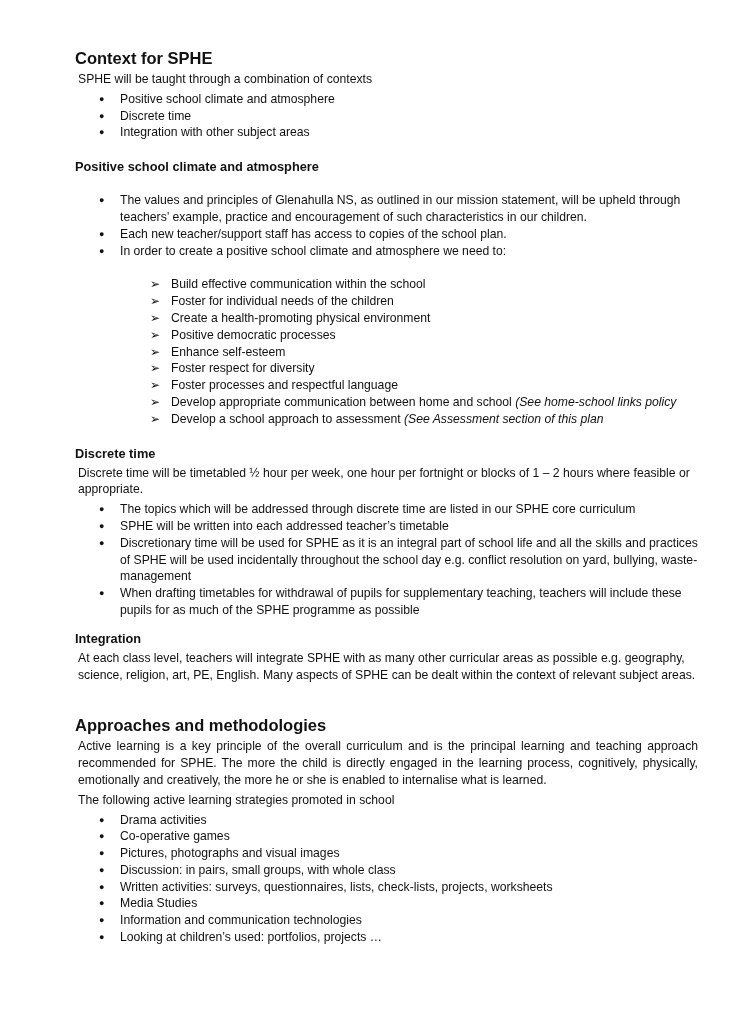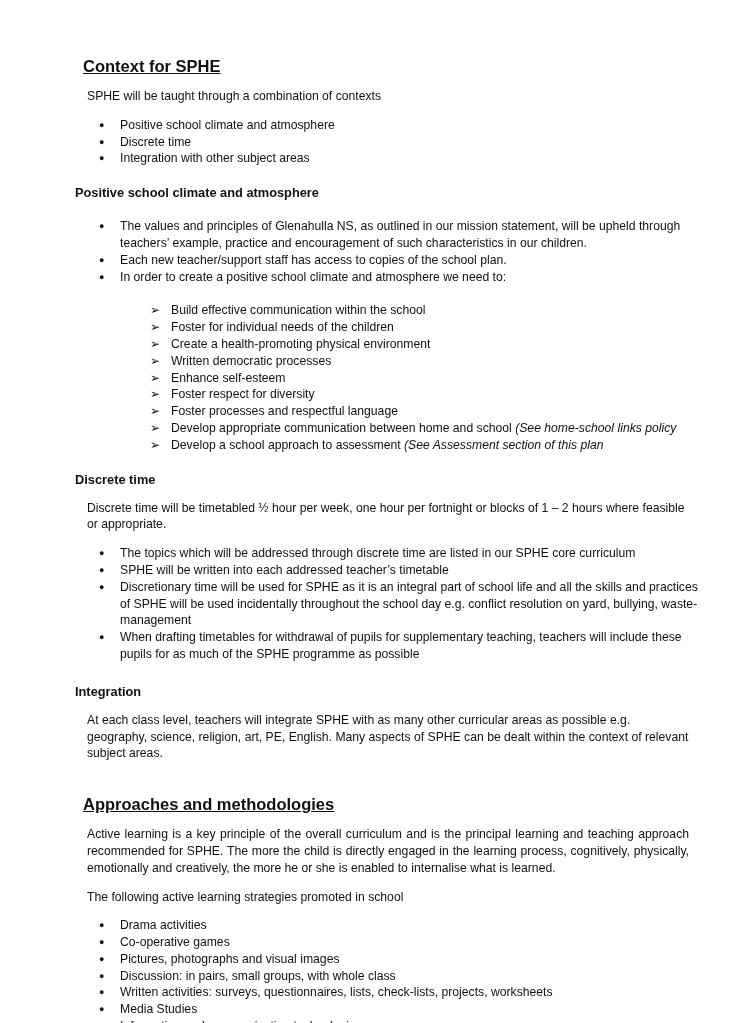--- a/index.html
+++ b/index.html
@@ -3,25 +3,25 @@
 <meta charset="utf-8">
 <style>
   html, body { margin: 0; padding: 0; background: #ffffff; }
   body {
     width: 749px; height: 1023px; overflow: hidden; position: relative;
     font-family: "Liberation Sans", "DejaVu Sans", sans-serif;
     color: #111111; font-size: 12.2px; line-height: 16.8px;
   }
   .page { position: absolute; left: 75px; top: 48px; width: 626px; }
   .h1 {
-    font-size: 16.5px; font-weight: bold; text-decoration: underline;
-    line-height: 20px; margin: 8px;
+    font-size: 16.5px; font-weight: bold; 
+    line-height: 20px; margin: 0;
   }
   .h2 { font-size: 12.8px; font-weight: bold; margin: 0; line-height: 17px; }
-  p { margin: 12px; }
+  p { margin: 3px; }
   .justify { text-align: justify; }
   ul { margin: 0; padding: 0; list-style: none; }
   ul.bullets li { position: relative; padding-left: 45px; }
   ul.bullets li::before {
     content: "\25CF"; position: absolute; left: 24px; top: 0; font-size: 9px;
   }
   ul.arrows { padding-left: 75px; }
   ul.arrows li { position: relative; padding-left: 21px; }
   ul.arrows li::before { content: "\27A2"; position: absolute; left: 0; top: 0; font-size: 12px; }
   .it { font-style: italic; margin-top: 32px; }
@@ -42,38 +42,38 @@
   <h2 class="h2" style="margin-top:17px;">Positive school climate and atmosphere</h2>
   <ul class="bullets" style="margin-top:17px;">
     <li>The values and principles of Glenahulla NS, as outlined in our mission statement, will be upheld through teachers’ example, practice and encouragement of such characteristics in our children.</li>
     <li>Each new teacher/support staff has access to copies of the school plan.</li>
     <li>In order to create a positive school climate and atmosphere we need to:</li>
   </ul>
   <ul class="arrows" style="margin-top:17px;">
     <li><span>Build effective communication within the school</span><span class="it"></span></li>
     <li><span>Foster for individual needs of the children</span><span class="it"></span></li>
     <li><span>Create a health-promoting physical environment</span><span class="it"></span></li>
-    <li><span>Written democratic processes</span><span class="it"></span></li>
+    <li><span>Positive democratic processes</span><span class="it"></span></li>
     <li><span>Enhance self-esteem</span><span class="it"></span></li>
     <li><span>Foster respect for diversity</span><span class="it"></span></li>
     <li><span>Foster processes and respectful language</span><span class="it"></span></li>
     <li><span>Develop appropriate communication between home and school </span><span class="it">(See home-school links policy</span></li>
     <li><span>Develop a school approach to assessment </span><span class="it">(See Assessment section of this plan</span></li>
   </ul>
 
   <h2 class="h2" style="margin-top:17px;">Discrete time</h2>
   <p>Discrete time will be timetabled ½ hour per week, one hour per fortnight or blocks of 1 – 2 hours where feasible or appropriate.</p>
   <ul class="bullets">
     <li>The topics which will be addressed through discrete time are listed in our SPHE core curriculum</li>
     <li>SPHE will be written into each addressed teacher’s timetable</li>
     <li>Discretionary time will be used for SPHE as it is an integral part of school life and all the skills and practices of SPHE will be used incidentally throughout the school day e.g. conflict resolution on yard, bullying, waste-management</li>
     <li>When drafting timetables for withdrawal of pupils for supplementary teaching, teachers will include these pupils for as much of the SPHE programme as possible</li>
   </ul>
 
-  <h2 class="h2" style="margin-top:20px;">Integration</h2>
+  <h2 class="h2" style="margin-top:11px;">Integration</h2>
   <p>At each class level, teachers will integrate SPHE with as many other curricular areas as possible e.g. geography, science, religion, art, PE, English. Many aspects of SPHE can be dealt within the context of relevant subject areas.</p>
 
   <h1 class="h1" style="margin-top:32px;">Approaches and methodologies</h1>
   <p class="justify">Active learning is a key principle of the overall curriculum and is the principal learning and teaching approach recommended for SPHE. The more the child is directly engaged in the learning process, cognitively, physically, emotionally and creatively, the more he or she is enabled to internalise what is learned.</p>
   <p>The following active learning strategies promoted in school</p>
   <ul class="bullets">
     <li>Drama activities</li>
     <li>Co-operative games</li>
     <li>Pictures, photographs and visual images</li>
     <li>Discussion: in pairs, small groups, with whole class</li>

